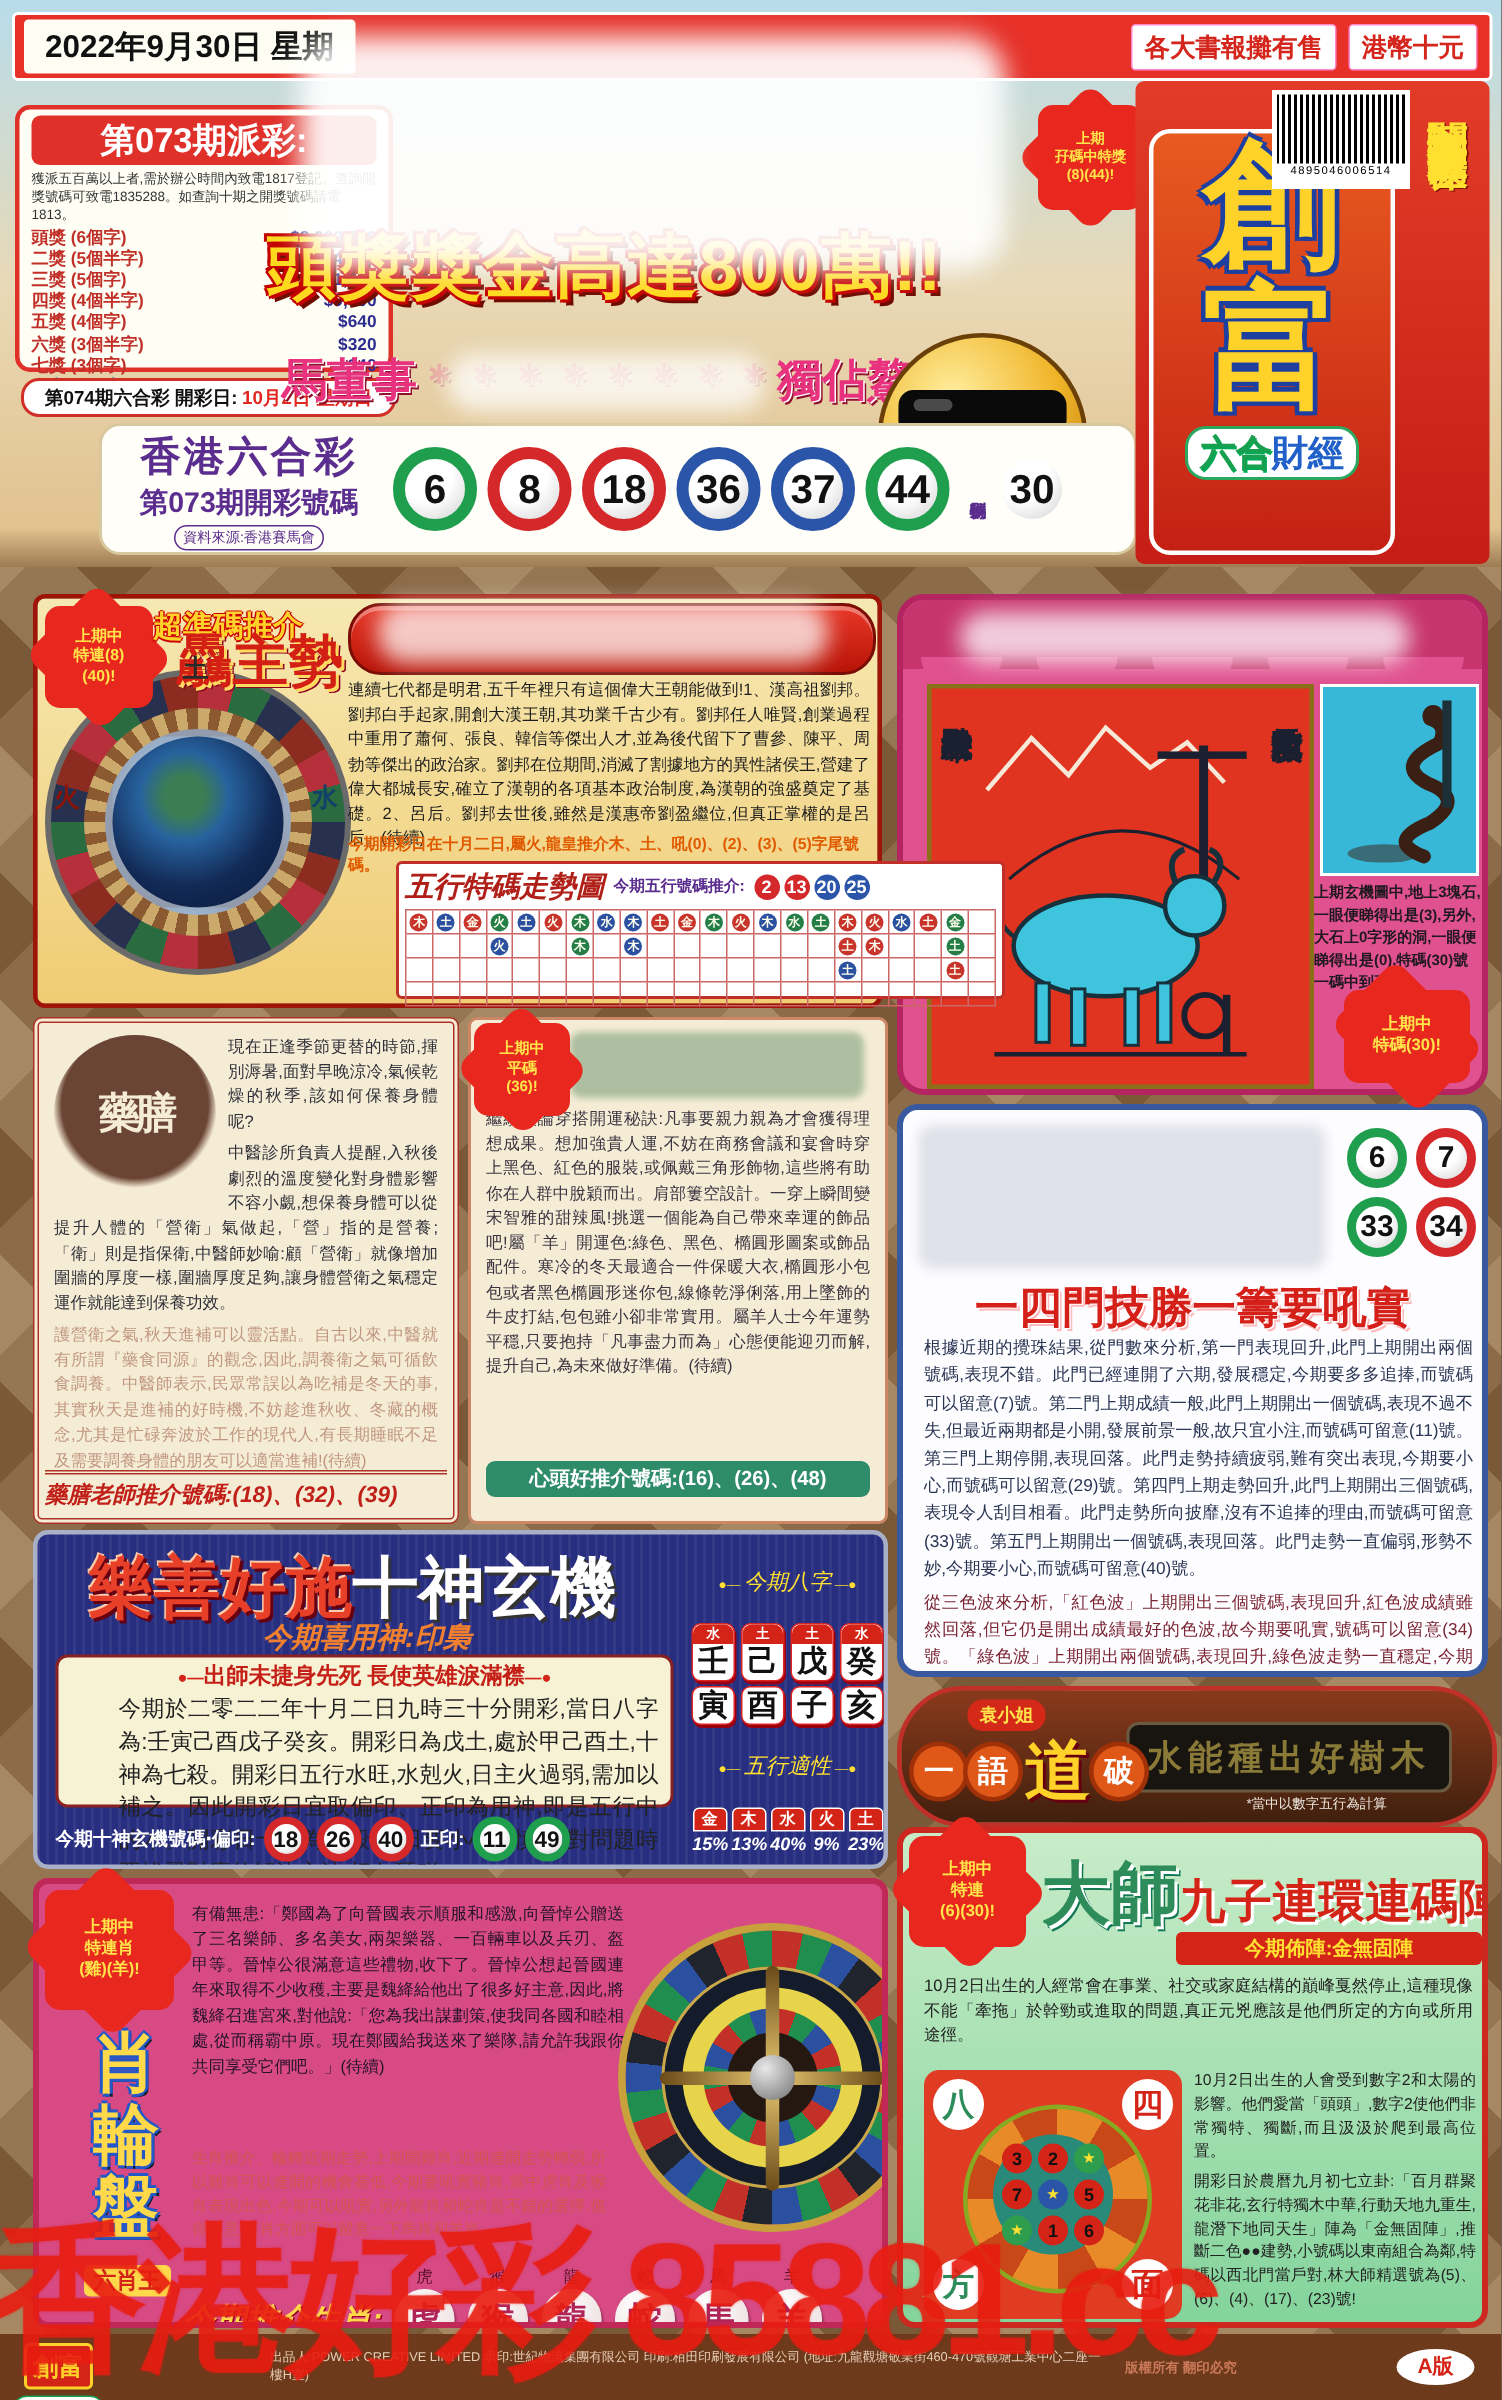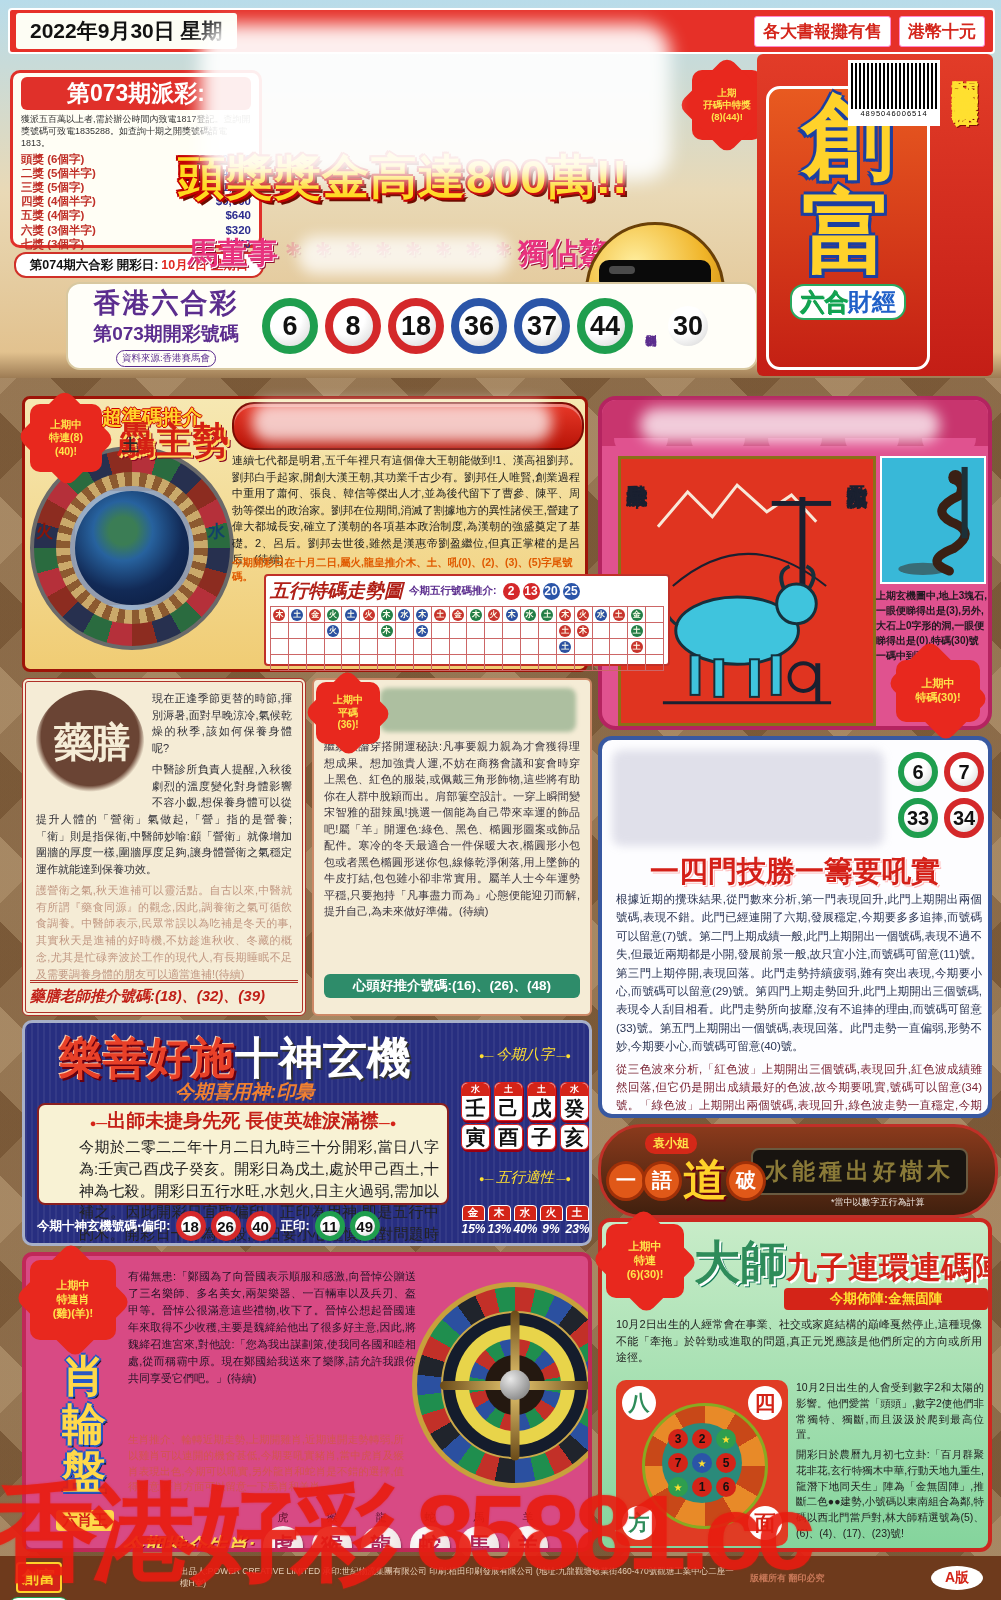--- a/index.html
+++ b/index.html
@@ -100,21 +100,21 @@
   .reco-balls .ball{width:17px;height:17px;font-size:12px;color:#fff;background:none;}
   .reco-balls .ball.k-r{background:#d4282a;border:0;} .reco-balls .ball.k-b{background:#2b55a8;border:0;}
   .wx-grid{display:grid;grid-template-columns:repeat(22,1fr);margin-top:2px;border-left:1px solid #c66;border-top:1px solid #c66;}
   .wx-cell{height:15px;border-right:1px solid #c66;border-bottom:1px solid #c66;display:flex;align-items:center;justify-content:center;}
   .wx-dot{width:12px;height:12px;border-radius:50%;color:#ffe;font-size:8px;line-height:12px;text-align:center;font-weight:bold;}
   .wx-dot.k-r{background:#c8342c;border:0;} .wx-dot.k-g{background:#247e46;border:0;} .wx-dot.k-b{background:#2b50a0;border:0;}
   
   .yaoshan{left:22px;top:678px;width:284px;height:338px;background:#f5ecd6;border:4px double #b03028;border-radius:6px;padding:8px 10px;}
   .ys-art{float:left;width:108px;height:104px;margin:0 8px 2px 0;border-radius:50%;
     background:radial-gradient(circle at 50% 45%,#6a4434 0 62%,rgba(106,68,52,0) 70%);
-    color:#f5ecd6;font-weight:bold;display:flex;align-items:center;justify-content:center;font-size:40px;letter-spacing:-4px;font-family:Liberation Serif, serif;}
+    color:#f5ecd6;font-weight:bold;display:flex;align-items:center;justify-content:center;font-size:28px;letter-spacing:-4px;font-family:Liberation Serif, serif;}
   .ys-p{font-size:11px;line-height:1.52;color:#303038;text-align:justify;margin:0 0 4px 0;}
   .ys-p.faded{color:rgba(150,80,60,.55);}
   .ys-foot{border-top:3px double #b03028;margin-top:4px;padding-top:4px;font-size:15px;font-weight:bold;color:#c02018;font-style:italic;}
   
   .ward{left:312px;top:678px;width:280px;height:338px;background:#f5ecd6;border:2px solid #c86;border-radius:6px;padding:6px 10px;}
   .ward-title-ghost{left:66px;top:8px;width:196px;height:44px;background:rgba(40,110,60,.35);border-radius:8px;filter:blur(2px);position:absolute;}
   .ward-body{margin-top:52px;font-size:11px;line-height:1.5;color:#3a3440;text-align:justify;height:230px;overflow:hidden;}
   .ward-foot{margin-top:6px;background:#2e8c6a;color:#fff;font-weight:bold;font-size:13.5px;text-align:center;border-radius:6px;padding:3px 0;}
   
   .oxsec{left:598px;top:396px;width:394px;height:334px;background:#e0528f;border:4px solid #b42460;border-radius:18px;}
@@ -171,21 +171,21 @@
   .m-corner.c2{left:6px;bottom:6px;color:#2e8c5a;} .m-corner.c3{right:6px;bottom:6px;color:#d42418;}
   .m-col{position:absolute;left:194px;top:158px;width:188px;height:168px;overflow:hidden;}
   
   .tenshin{left:22px;top:1020px;width:570px;height:226px;border:3px solid #a8b0c8;border-radius:10px;
     background:repeating-linear-gradient(90deg,rgba(255,255,255,.06) 0 2px,rgba(0,0,0,0) 2px 6px),#272e80;}
   .t-title{position:absolute;left:34px;top:6px;white-space:nowrap;}
   .t-title .r{font-size:44px;font-weight:bold;color:#e84028;text-shadow:2px 2px 0 #601,-1px -1px 0 #fca;}
   .t-title .w{font-size:44px;font-weight:bold;color:#fff;text-shadow:2px 2px 0 #333;}
   .t-sub{position:absolute;left:150px;top:56px;font-size:19px;font-weight:bold;font-style:italic;color:#f08030;}
   .t-panel{position:absolute;left:12px;top:80px;width:412px;height:102px;background:#f8f2d4;border:2px solid #8a2020;border-radius:8px;padding:3px 8px;box-sizing:border-box;}
-  .t-banner{font-size:19px;font-weight:bold;color:#c42018;text-align:center;}
+  .t-banner{font-size:15px;font-weight:bold;color:#c42018;text-align:center;}
   .t-banner::before,.t-banner::after{content:"●—";color:#d42418;font-size:11px;} .t-banner::after{content:"—●";}
   .t-body{font-size:15px;line-height:1.45;color:#222;text-align:justify;margin-top:2px;margin-left:32px;}
   .t-tip{font-size:9.3px;color:#e05a18;font-weight:bold;}
   .t-nums{position:absolute;left:12px;top:188px;width:420px;display:flex;align-items:center;gap:5px;color:#fff;font-size:12.5px;font-weight:bold;}
   .t-nums .ball{width:20px;height:20px;font-size:15px;border-width:5px;}
   .t-right{position:absolute;left:436px;top:4px;width:128px;text-align:center;}
   .t-right .hd{color:#ffe030;font-size:14.5px;font-weight:normal;font-style:italic;margin:18px 0;}
   .t-right .hd::before{content:"●— ";font-size:9px;} .t-right .hd::after{content:" —●";font-size:9px;}
   .bz-row{display:flex;justify-content:center;gap:4px;margin-bottom:3px;}
   .bz{width:27px;background:#fff;border-radius:6px;border:1px solid #d22;box-shadow:1px 2px 0 #901;}

